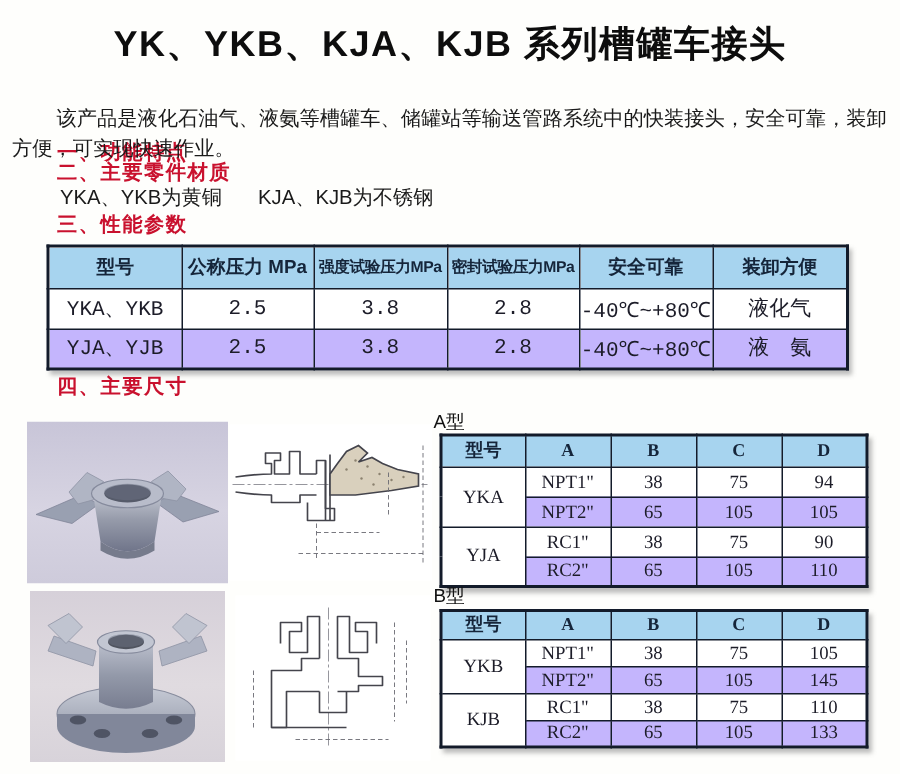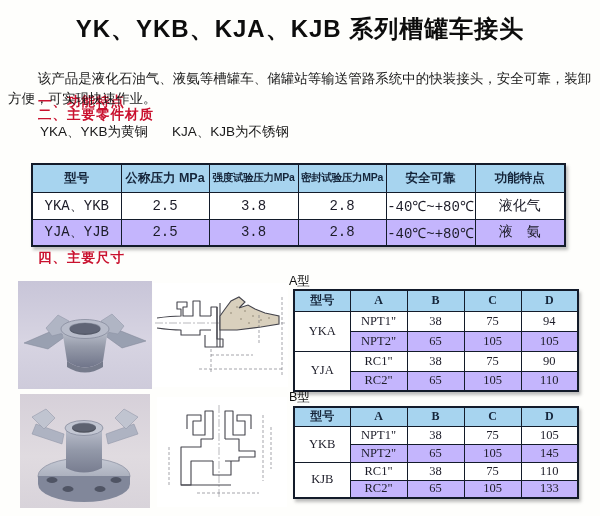--- a/index.html
+++ b/index.html
@@ -66,38 +66,39 @@
   <h1 class="title">YK、YKB、KJA、KJB 系列槽罐车接头</h1>
 
   <div class="red-heading h-features">一、功能特点</div>
   <p class="body-text">该产品是液化石油气、液氨等槽罐车、储罐站等输送管路系统中的快装接头，安全可靠，装卸方便，可实现快速作业。</p>
 
   <div class="red-heading h-materials">二、主要零件材质</div>
   <div class="materials-line">
     <span>YKA、YKB为黄铜</span><span class="gap">KJA、KJB为不锈钢</span>
   </div>
 
+  <div class="red-heading h-performance">三、性能参数</div>
 
   <table class="perf-table">
     <colgroup>
         <col style="width:89px">
         <col style="width:88px">
         <col style="width:89px">
         <col style="width:88px">
         <col style="width:89px">
         <col style="width:90px">
       </colgroup>
     <tbody>
         <tr>
       <th>型号</th>
       <th>公称压力 MPa</th>
       <th class="small">强度试验压力MPa</th>
       <th class="small">密封试验压力MPa</th>
       <th>安全可靠</th>
-      <th>功能特点</th>
+      <th>装卸方便</th>
     </tr>
     <tr>
       <td>YKA、YKB</td>
       <td>2.5</td>
       <td>3.8</td>
       <td>2.8</td>
       <td>-40℃~+80℃</td>
       <td>液化气</td>
     </tr>
     <tr class="yellow">

